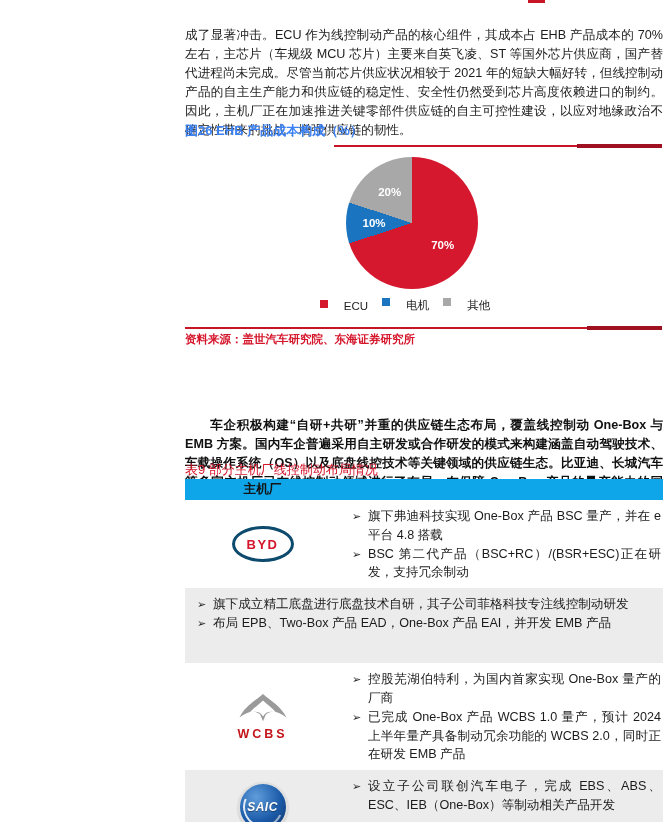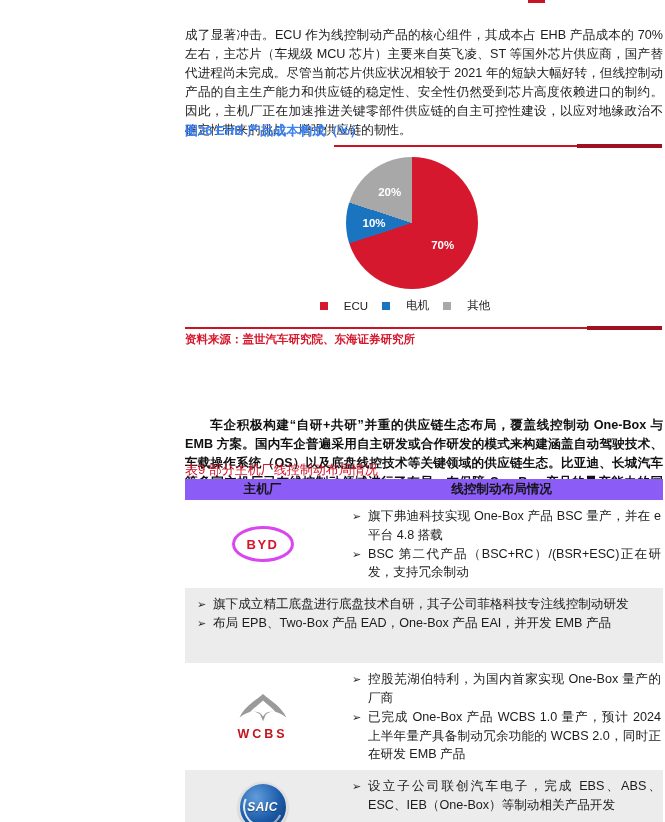--- a/index.html
+++ b/index.html
@@ -24,44 +24,44 @@
   .fig-rule-thick{left:577px;top:143.5px;width:85px;}
   .src-rule-thin{left:185px;top:327px;width:477px;height:1.5px;}
   .src-rule-thick{left:587px;top:325.5px;width:75px;height:4px;}
   .src-text{left:185px;top:332px;color:#d5162b;font-size:11.5px;font-weight:600;}
   
   .pie{left:346px;top:157px;width:132px;height:132px;border-radius:50%;}
   .pie-label{position:absolute;transform:translate(-50%,-50%);color:#fff;
              font-weight:bold;font-size:11.5px;white-space:nowrap;}
   .legend{left:185px;top:298px;width:440px;display:flex;justify-content:center;
           align-items:center;gap:14px;font-size:11.5px;color:#222;}
-  .legend-item{display:flex;align-items:center;gap:16px;}
+  .legend-item{display:flex;gap:16px;}
   .legend-swatch{width:8px;height:8px;display:inline-block;}
   
   .tbl-caption{left:185px;top:461px;color:#d5162b;font-weight:normal;font-size:13px;}
   .layout-table{left:185px;top:479px;width:478px;font-size:12.6px;}
-  .thead{display:flex;background:#8b5cf6;color:#141414;font-weight:bold;height:21px;
+  .thead{display:flex;background:#0ea5e9;color:#141414;font-weight:bold;height:21px;
          align-items:center;}
   .th-left{width:155px;text-align:center;}
   .th-right{flex:1;text-align:center;}
   .trow{display:flex;background:#fff;}
   .trow.alt{background:#ececec;}
   .trow:nth-child(2){min-height:76px;}
   .trow:nth-child(3){min-height:75px;}
   .trow:nth-child(4){min-height:84px;}
   .trow:nth-child(5){min-height:73px;}
   .logo-cell{width:155px;display:flex;flex-direction:column;align-items:center;
              justify-content:center;gap:3px;}
   .content-cell{flex:1;padding:7px 2px 6px 0;}
   .bullet{display:flex;}
   .marker{width:28px;padding-left:12px;box-sizing:border-box;font-size:11px;
           color:#222;line-height:18.8px;}
   .btext{flex:1;text-align:justify;color:#1b1b1b;line-height:18.8px;}
   
-  .byd-oval{width:56px;height:30px;border:3px solid #d946ef;border-radius:50%;
+  .byd-oval{width:56px;height:30px;border:3px solid #0c4a6e;border-radius:50%;
             display:flex;align-items:center;justify-content:center;background:#fff;}
   .byd-text{color:#d5162b;font-weight:800;font-size:13px;letter-spacing:1.5px;}
   .gw-text{color:#d5162b;font-weight:bold;font-size:13.5px;letter-spacing:1px;}
   .chery-text{color:#c3161c;font-weight:800;font-size:12.5px;letter-spacing:3px;}
   .saic-circle{width:46px;height:46px;border-radius:50%;position:relative;
     background:radial-gradient(circle at 35% 28%,#5f9ddb,#1b5aa8 55%,#0e3568 95%);
     border:2px solid #dfdfdf;display:flex;align-items:center;justify-content:center;
     box-shadow:0 1px 2px rgba(0,0,0,.25);}
   .saic-circle::before{content:"";position:absolute;inset:3px;border-radius:50%;
     border:2px solid transparent;border-left-color:rgba(255,255,255,.85);
@@ -103,21 +103,20 @@
 <div class="abs rule-thin src-rule-thin"></div>
 <div class="abs rule-thick src-rule-thick"></div>
 <div class="abs src-text">资料来源：盖世汽车研究院、东海证券研究所</div>
 
 <p class="abs para para2">车企积极构建“自研+共研”并重的供应链生态布局，覆盖线控制动 One-Box 与 EMB 方案。国内车企普遍采用自主研发或合作研发的模式来构建涵盖自动驾驶技术、车载操作系统（OS）以及底盘线控技术等关键领域的供应链生态。比亚迪、长城汽车等多家主机厂已在线控制动领域进行了布局，在保障 One-Box 产品的量产能力的同时，还前瞻性布局了面向未来高阶智驾需求的 EMB 产品，以构建技术护城河。</p>
 
 <div class="abs tbl-caption">表9  部分主机厂线控制动布局情况</div>
 <div class="abs layout-table" id="layout-table">
   <div class="thead">
     <div class="th-left">主机厂</div>
-    <div class="th-right">线控制动布局情况</div>
   </div>
 <div class="trow">
       <div class="logo-cell">
         <span class="byd-oval">
           <span class="byd-text">BYD</span>
         </span>
       </div>
       <div class="content-cell">
         <div class="bullet">
           <span class="marker">➢</span>

